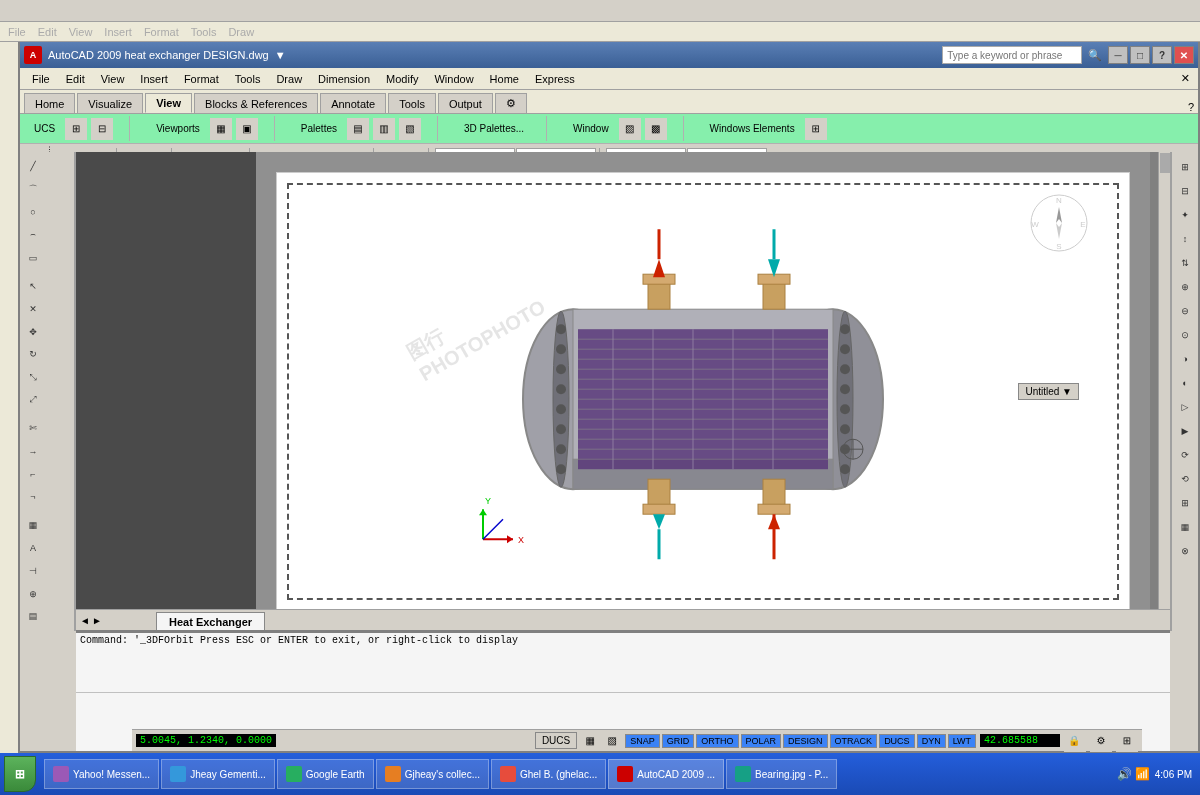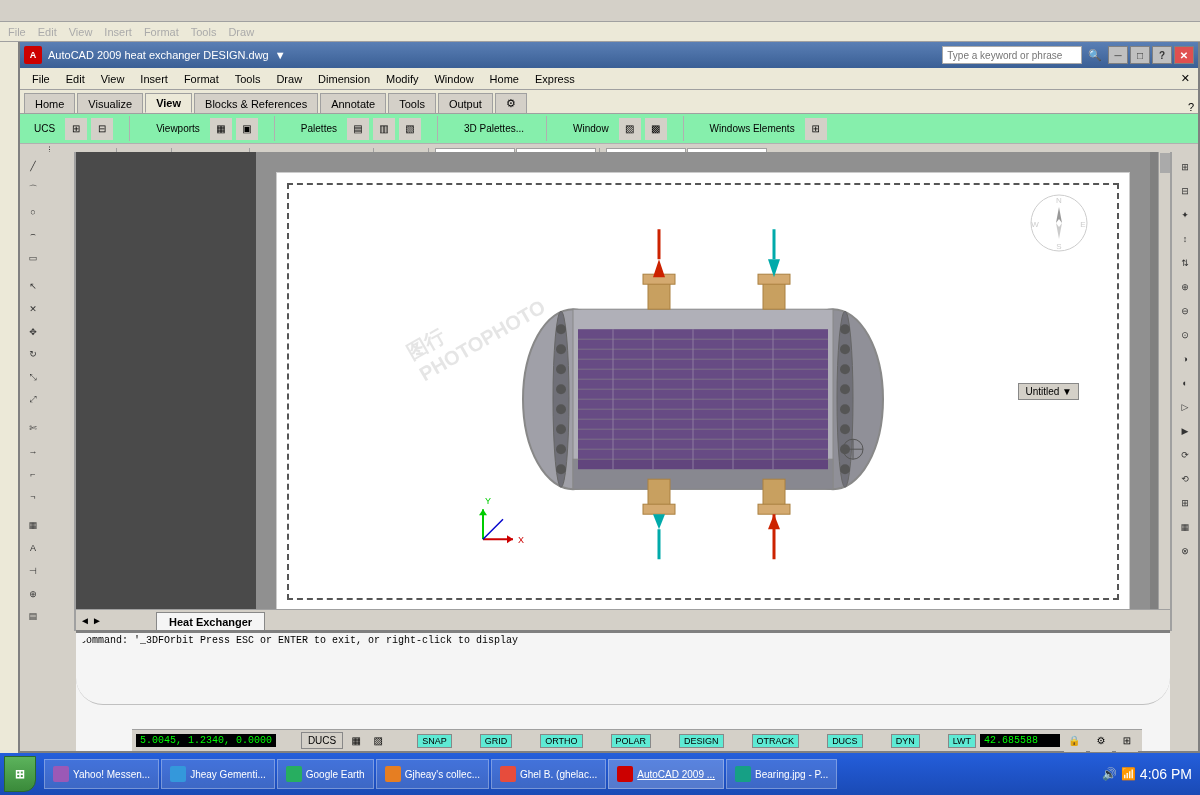--- a/index.html
+++ b/index.html
@@ -326,29 +326,28 @@
     
     .command-area {
       position: absolute;
       bottom: 0; left: 56px; right: 28px;
       height: 120px;
       background: #f5f5f5;
       border-top: 2px solid #808080;
     }
 
     .command-output {
-      height: 72px;
+      height: 60px;
       background: #f5f5f5;
       border-bottom: 1px solid #c0c0c0;
       padding: 2px 4px;
       font-size: 10px;
       font-family: 'Courier New', monospace;
       color: #000;
       overflow: hidden;
-      border-radius: 27px;
     }
 
     .command-input-area {
       height: 24px;
       background: #f5f5f5;
       display: flex;
       align-items: center;
       padding: 0 4px;
       font-family: 'Courier New', monospace;
       font-size: 10px;
@@ -464,21 +463,21 @@
     .taskbar-right {
       margin-left: auto;
       display: flex;
       align-items: center;
       gap: 4px;
       padding-right: 4px;
     }
 
     .clock {
       color: white;
-      font-size: 14px;
+      font-size: 10px;
       text-align: center;
     }
 
     
     .ucs-label {
       font-size: 10px;
       color: #000;
       padding: 0 6px;
     }
 
@@ -499,25 +498,24 @@
       min-width: 120px;
     }
 
     .status-icons {
       display: flex;
       gap: 2px;
     }
 
     .status-icon-btn {
       padding: 1px 4px;
-      background: #5eead4;
+      background: #3b82f6;
       border: 1px solid #888;
       font-size: 9px;
       cursor: pointer;
-      margin-left: 26px;
     }
 
     .compass-rose {
       position: absolute;
       top: 20px;
       right: 40px;
       width: 60px;
       height: 60px;
       opacity: 0.6;
     }
@@ -925,21 +923,21 @@
       <span>Google Earth</span>
     </div>
     <div class="taskbar-btn">
       <div class="taskbar-icon" style="background:#E67E22;"></div>
       <span>Gjheay's collec...</span>
     </div>
     <div class="taskbar-btn">
       <div class="taskbar-icon" style="background:#E74C3C;"></div>
       <span>Ghel B. (ghelac...</span>
     </div>
-    <div class="taskbar-btn" style="background:rgba(255,255,255,0.25);text-decoration:underline;">
+    <div class="taskbar-btn" style="background:rgba(255,255,255,0.25);">
       <div class="taskbar-icon" style="background:#cc0000;"></div>
       <span>AutoCAD 2009 ...</span>
     </div>
     <div class="taskbar-btn">
       <div class="taskbar-icon" style="background:#16A085;"></div>
       <span>Bearing.jpg - P...</span>
     </div>
 
     <div class="taskbar-right">
       <span style="color:white;font-size:12px;cursor:pointer;">🔊 📶</span>

